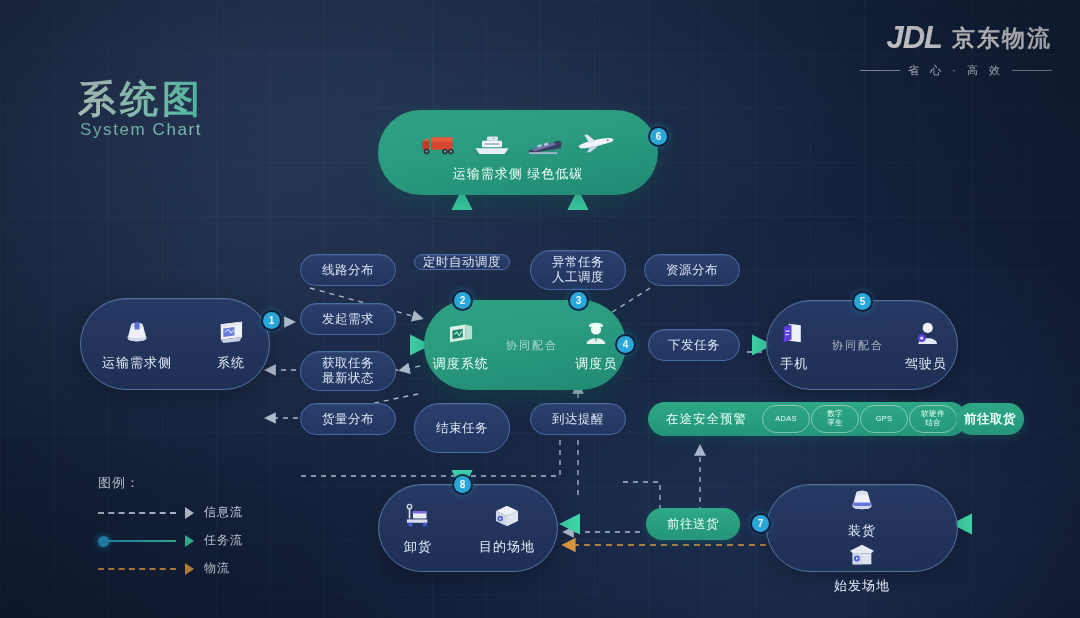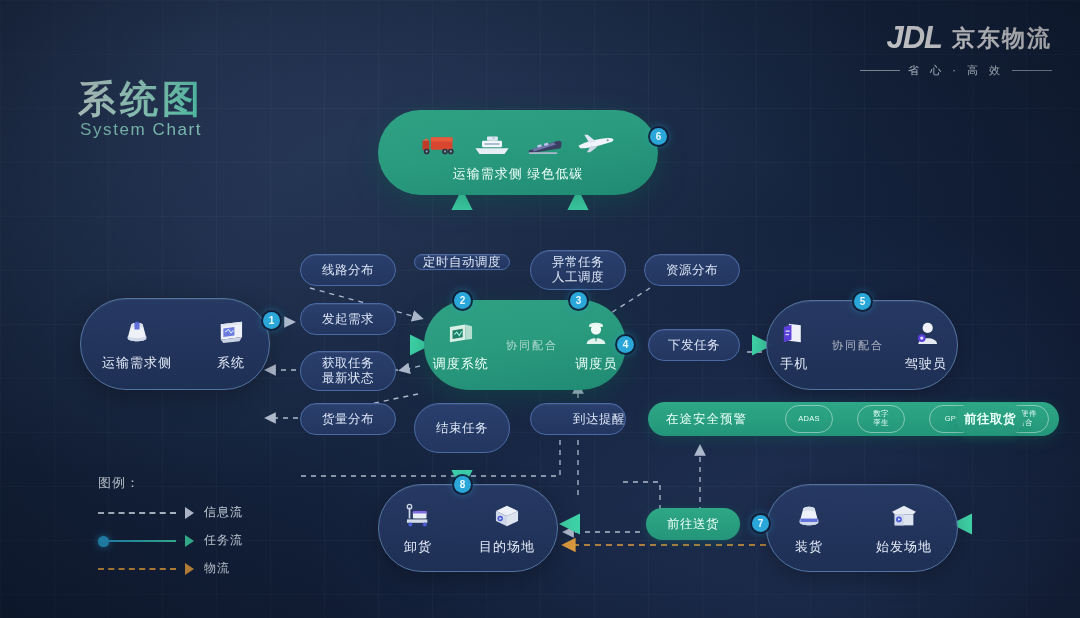--- a/index.html
+++ b/index.html
@@ -131,21 +131,21 @@
     position:absolute;right:0;top:0;width:0;height:0;
     border-left:9px solid #cfd9ea;border-top:6px solid transparent;border-bottom:6px solid transparent;
   }
   .arr.orange{border-left-color:#e8a13f;}
   .arr.teal{border-left-color:#3fd3a8;}
 
   
   .warnbar{
     border-radius:999px;
     background:linear-gradient(180deg,#2ea886 0%,#23967a 100%);
-    display:flex;align-items:center;gap:24px;
+    display:flex;align-items:center;gap:1px;
     padding:0 10px 0 0;
     box-shadow:0 3px 14px rgba(14,100,80,.38);
   }
   .warnbar .wmain{
     color:#eafff8;font-size:12.5px;letter-spacing:1px;
     padding:0 14px 0 18px;white-space:nowrap;
   }
   .wtag{
     border:1px solid rgba(255,255,255,.42);border-radius:999px;
     color:#e9fff8;font-size:7.5px;line-height:1.15;letter-spacing:.3px;
@@ -399,21 +399,21 @@
         <circle cx="15" cy="23" r="2" fill="#d6dcff"></circle>
       </svg>
       <span class="lbl">驾驶员</span>
     </div>
   </div>
   <div class="badge" style="left:854px;top:293px;">5</div>
 
   <div class="node pill pill-blue" style="left:414px;top:403px;width:96px;height:50px;z-index:10;">
     <span>结束任务</span>
   </div>
-  <div class="node pill pill-blue" style="left:530px;top:403px;width:96px;height:32px;z-index:10;justify-content:flex-end;">
+  <div class="node pill pill-blue" style="left:530px;top:403px;width:96px;height:32px;z-index:10;">
     <span>到达提醒</span>
   </div>
 
   <div class="node warnbar" style="left:648px;top:402px;height:34px;z-index:10;">
     <span class="wmain">在途安全预警</span>
     <span class="wtag" style="white-space:pre-line;">ADAS</span>
     <span class="wtag" style="white-space:pre-line;">数字
 孪生</span>
     <span class="wtag" style="white-space:pre-line;">GPS</span>
     <span class="wtag" style="white-space:pre-line;">软硬件
@@ -448,21 +448,21 @@
       <span class="lbl">目的场地</span>
     </div>
   </div>
   <div class="badge" style="left:454px;top:476px;">8</div>
 
   <div class="node pill pill-green" style="left:646px;top:508px;width:94px;height:32px;z-index:10;">
     <span>前往送货</span>
   </div>
   <div class="badge" style="left:752px;top:515px;">7</div>
 
-  <div class="node bigbox" style="left:766px;top:484px;width:192px;height:88px;z-index:10;">
+  <div class="node bigbox" style="left:766px;top:484px;width:192px;height:88px;z-index:10;flex-direction:column;">
     <div class="cell">
       <svg class="ico sm" viewBox="0 0 40 34">
         <path d="M13 9 C13 5 27 5 27 9 L31 24 C31 29 9 29 9 24 Z" fill="#eef2f8"></path>
         <path d="M13 9 C13 5 27 5 27 9 L26 12 C22 10 18 10 14 12 Z" fill="#d7dfec"></path>
         <path d="M9 21 C15 24 25 24 31 21 L31 24 C31 29 9 29 9 24 Z" fill="#cfd8e8"></path>
         <path d="M10 20 L30 20 L30 24 L10 24 Z" fill="#4a5bd6" opacity=".85"></path>
       </svg>
       <span class="lbl">装货</span>
     </div>
     <div class="cell">

